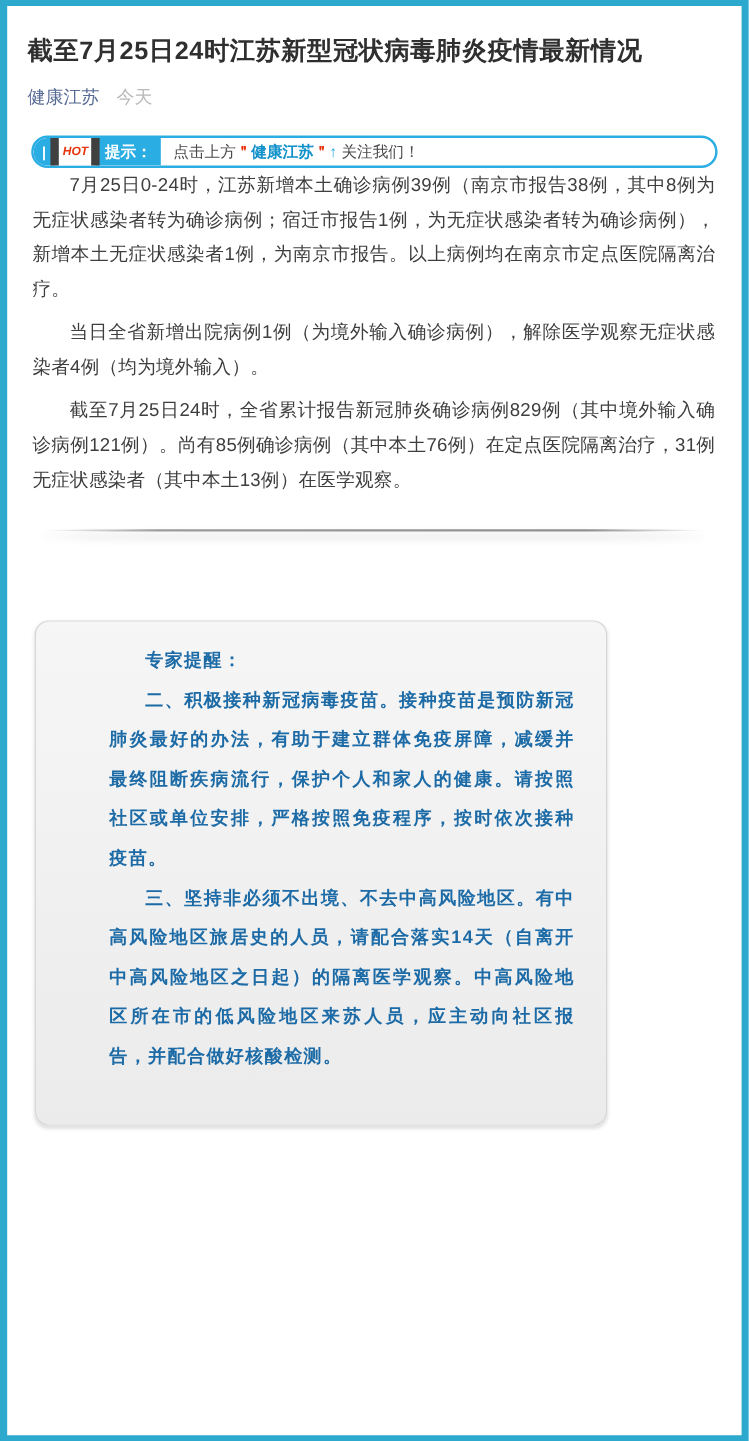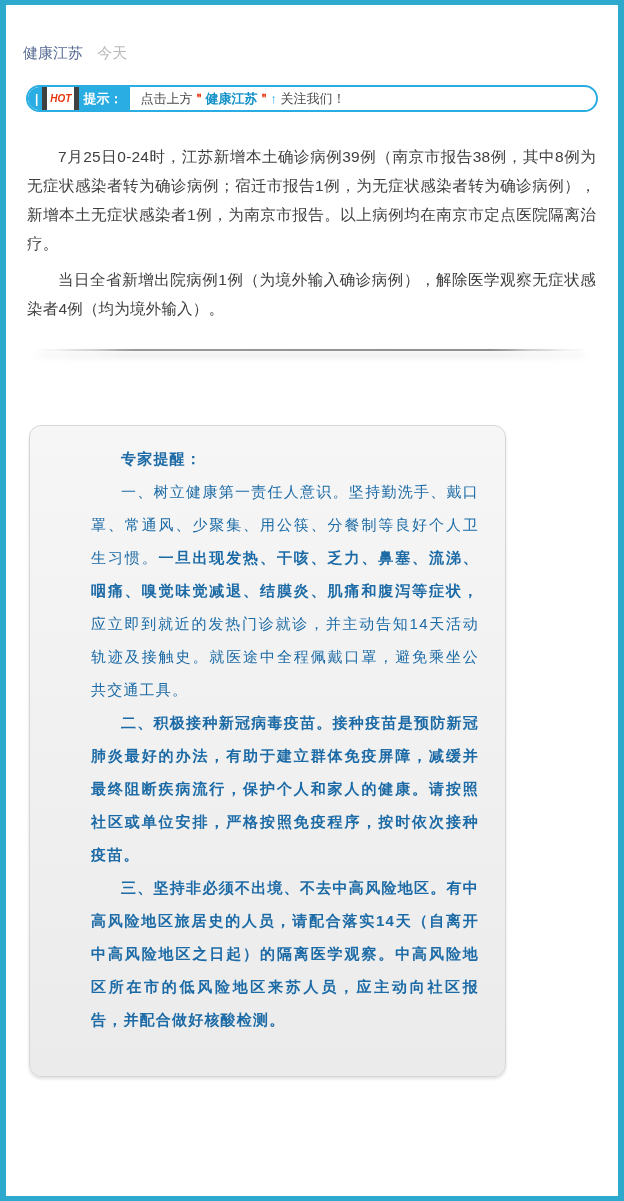--- a/index.html
+++ b/index.html
@@ -30,29 +30,29 @@
     background: #ffffff;
   }
   .notice-label {
     background: #29ade2; color: #ffffff; height: 100%;
     display: flex; align-items: center; gap: 4px;
     padding: 0 8px 0 7px; border-radius: 11px 0 0 11px;
     font-size: 13px; font-weight: bold; flex: 0 0 auto;
   }
   .notice-bar { color: #ffffff; font-weight: bold; font-size: 12px; }
   .hot-badge {
-    background: #ffffff; color: #e8350e; border: 5px solid #404040;
+    background: #ffffff; color: #e8350e; border: 7px solid #404040;
     border-radius: 3px; font-size: 10px; font-weight: bold;
     padding: 17px 3px; line-height: 13px; font-style: italic;
   }
   .notice-text { font-size: 13px; color: #4a4a4a; margin-left: 10px; white-space: nowrap; }
   .notice-text .q { color: #e8350e; font-weight: bold; }
   .notice-text .acct { color: #1191c9; font-weight: bold; text-decoration: none; cursor: pointer; }
   .notice-text .arrow { color: #29ade2; font-weight: bold; }
-  .article { margin-top: 30px; padding: 0 4px 0 4px; }
+  .article { padding: 0 4px 0 4px; }
   .article p {
     font-size: 15.5px; color: #3e3e3e; line-height: 29px;
     text-indent: 2em; text-align: justify; margin-bottom: 7px;
     letter-spacing: 0.2px;
   }
   .divider-wrap { margin-top: 26px; height: 30px; overflow: visible; }
   .divider {
     margin: 0 auto; width: 555px; height: 2px;
     background: linear-gradient(to right, rgba(150,150,150,0), #9a9a9a 18%, #8f8f8f 82%, rgba(150,150,150,0));
     box-shadow: 0 5px 7px rgba(0,0,0,0.22);
@@ -70,45 +70,46 @@
     font-size: 15px; color: #1d6ba6; line-height: 33px;
     text-indent: 2em; text-align: justify; letter-spacing: 1.2px; margin-left: 35px;
   }
   .expert-box .bold, .expert-box b { font-weight: bold; }
 </style>
 </head>
 <body>
 
 <div class="page">
 
+  <h1 class="title">截至7月25日24时江苏新型冠状病毒肺炎疫情最新情况</h1>
 
   <div class="meta">
     <a class="author">健康江苏</a>
     <span class="date">今天</span>
   </div>
 
   <div class="notice">
     <span class="notice-label">
       <span class="notice-bar">|</span>
       <span class="hot-badge">HOT</span>
       <span>提示：</span>
     </span>
     <span class="notice-text"><span>点击上方</span><span class="q">＂</span><a class="acct">健康江苏</a><span class="q">＂</span><span class="arrow">↑</span><span> 关注我们！</span></span>
   </div>
 
   <div class="article">
     <p>7月25日0-24时，江苏新增本土确诊病例39例（南京市报告38例，其中8例为无症状感染者转为确诊病例；宿迁市报告1例，为无症状感染者转为确诊病例），新增本土无症状感染者1例，为南京市报告。以上病例均在南京市定点医院隔离治疗。</p>
     <p>当日全省新增出院病例1例（为境外输入确诊病例），解除医学观察无症状感染者4例（均为境外输入）。</p>
+    <p>截至7月25日24时，全省累计报告新冠肺炎确诊病例829例（其中境外输入确诊病例121例）。尚有85例确诊病例（其中本土76例）在定点医院隔离治疗，31例无症状感染者（其中本土13例）在医学观察。</p>
   </div>
 
   <div class="divider-wrap">
     <div class="divider"></div>
   </div>
 
   <div class="expert-box">
     <p class="bold">专家提醒：</p>
-    <p><span>一、树立健康第一责任人意识。坚持勤洗手、戴口罩、常通风、少聚集、用公筷、分餐制等良好个人卫生习惯。</span><b>一旦出现发热、干咳、乏力、鼻塞、流涕、咽痛、嗅觉味觉减退、结膜炎、肌痛和腹泻等症状，</b><span>应立即到就近的发热门诊就诊，并主动告知14天活动轨迹及接触史。就医途中全程佩戴口罩，避免乘坐公共交通工具。</span></p>
     <p class="bold">二、积极接种新冠病毒疫苗。接种疫苗是预防新冠肺炎最好的办法，有助于建立群体免疫屏障，减缓并最终阻断疾病流行，保护个人和家人的健康。请按照社区或单位安排，严格按照免疫程序，按时依次接种疫苗。</p>
     <p class="bold">三、坚持非必须不出境、不去中高风险地区。有中高风险地区旅居史的人员，请配合落实14天（自离开中高风险地区之日起）的隔离医学观察。中高风险地区所在市的低风险地区来苏人员，应主动向社区报告，并配合做好核酸检测。</p>
 
   </div>
 
 </div>
 
 </body></html>

